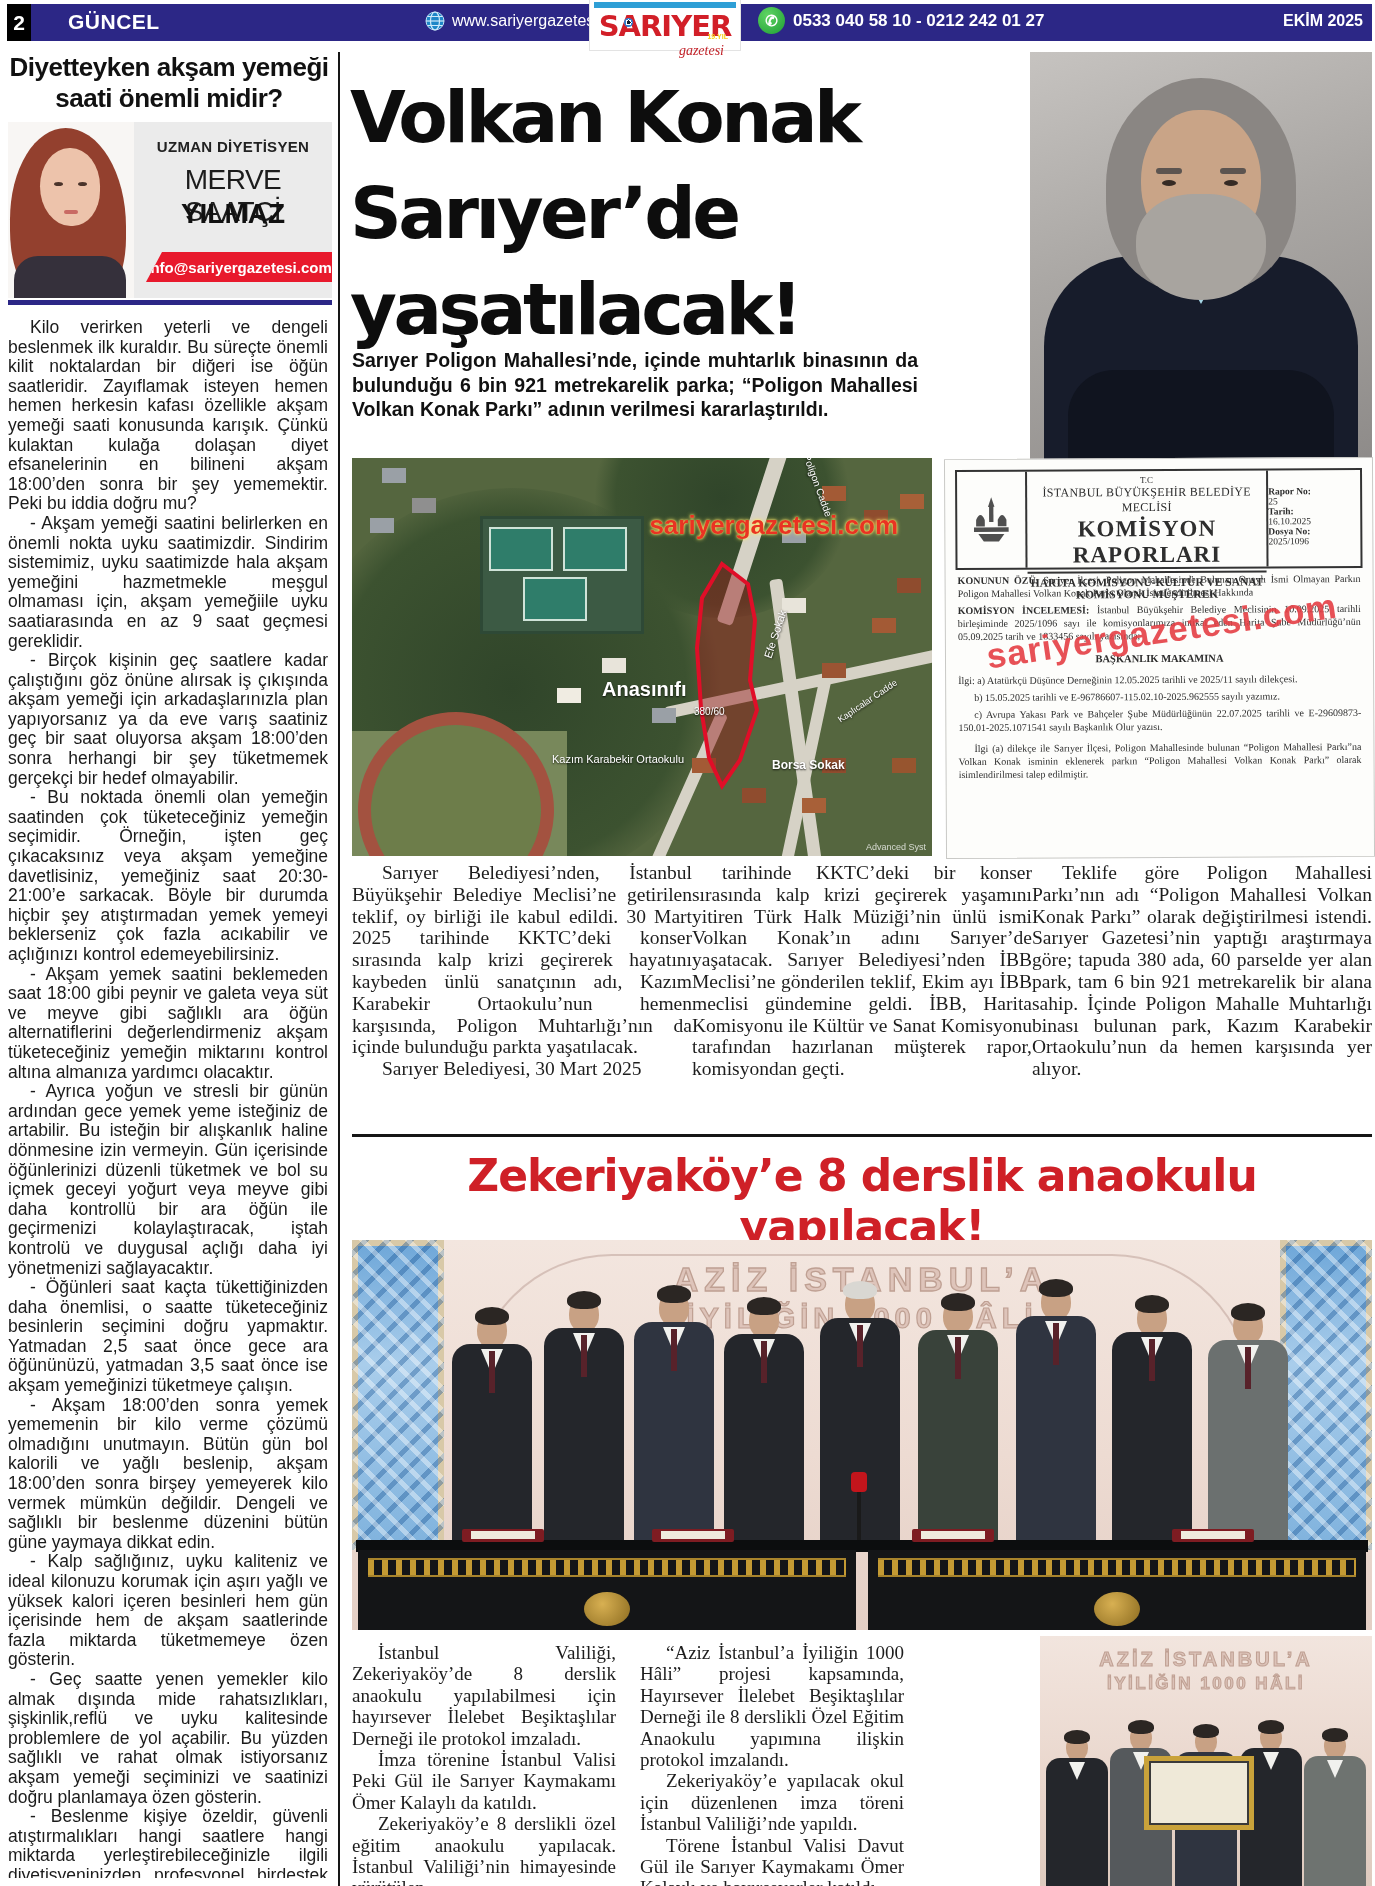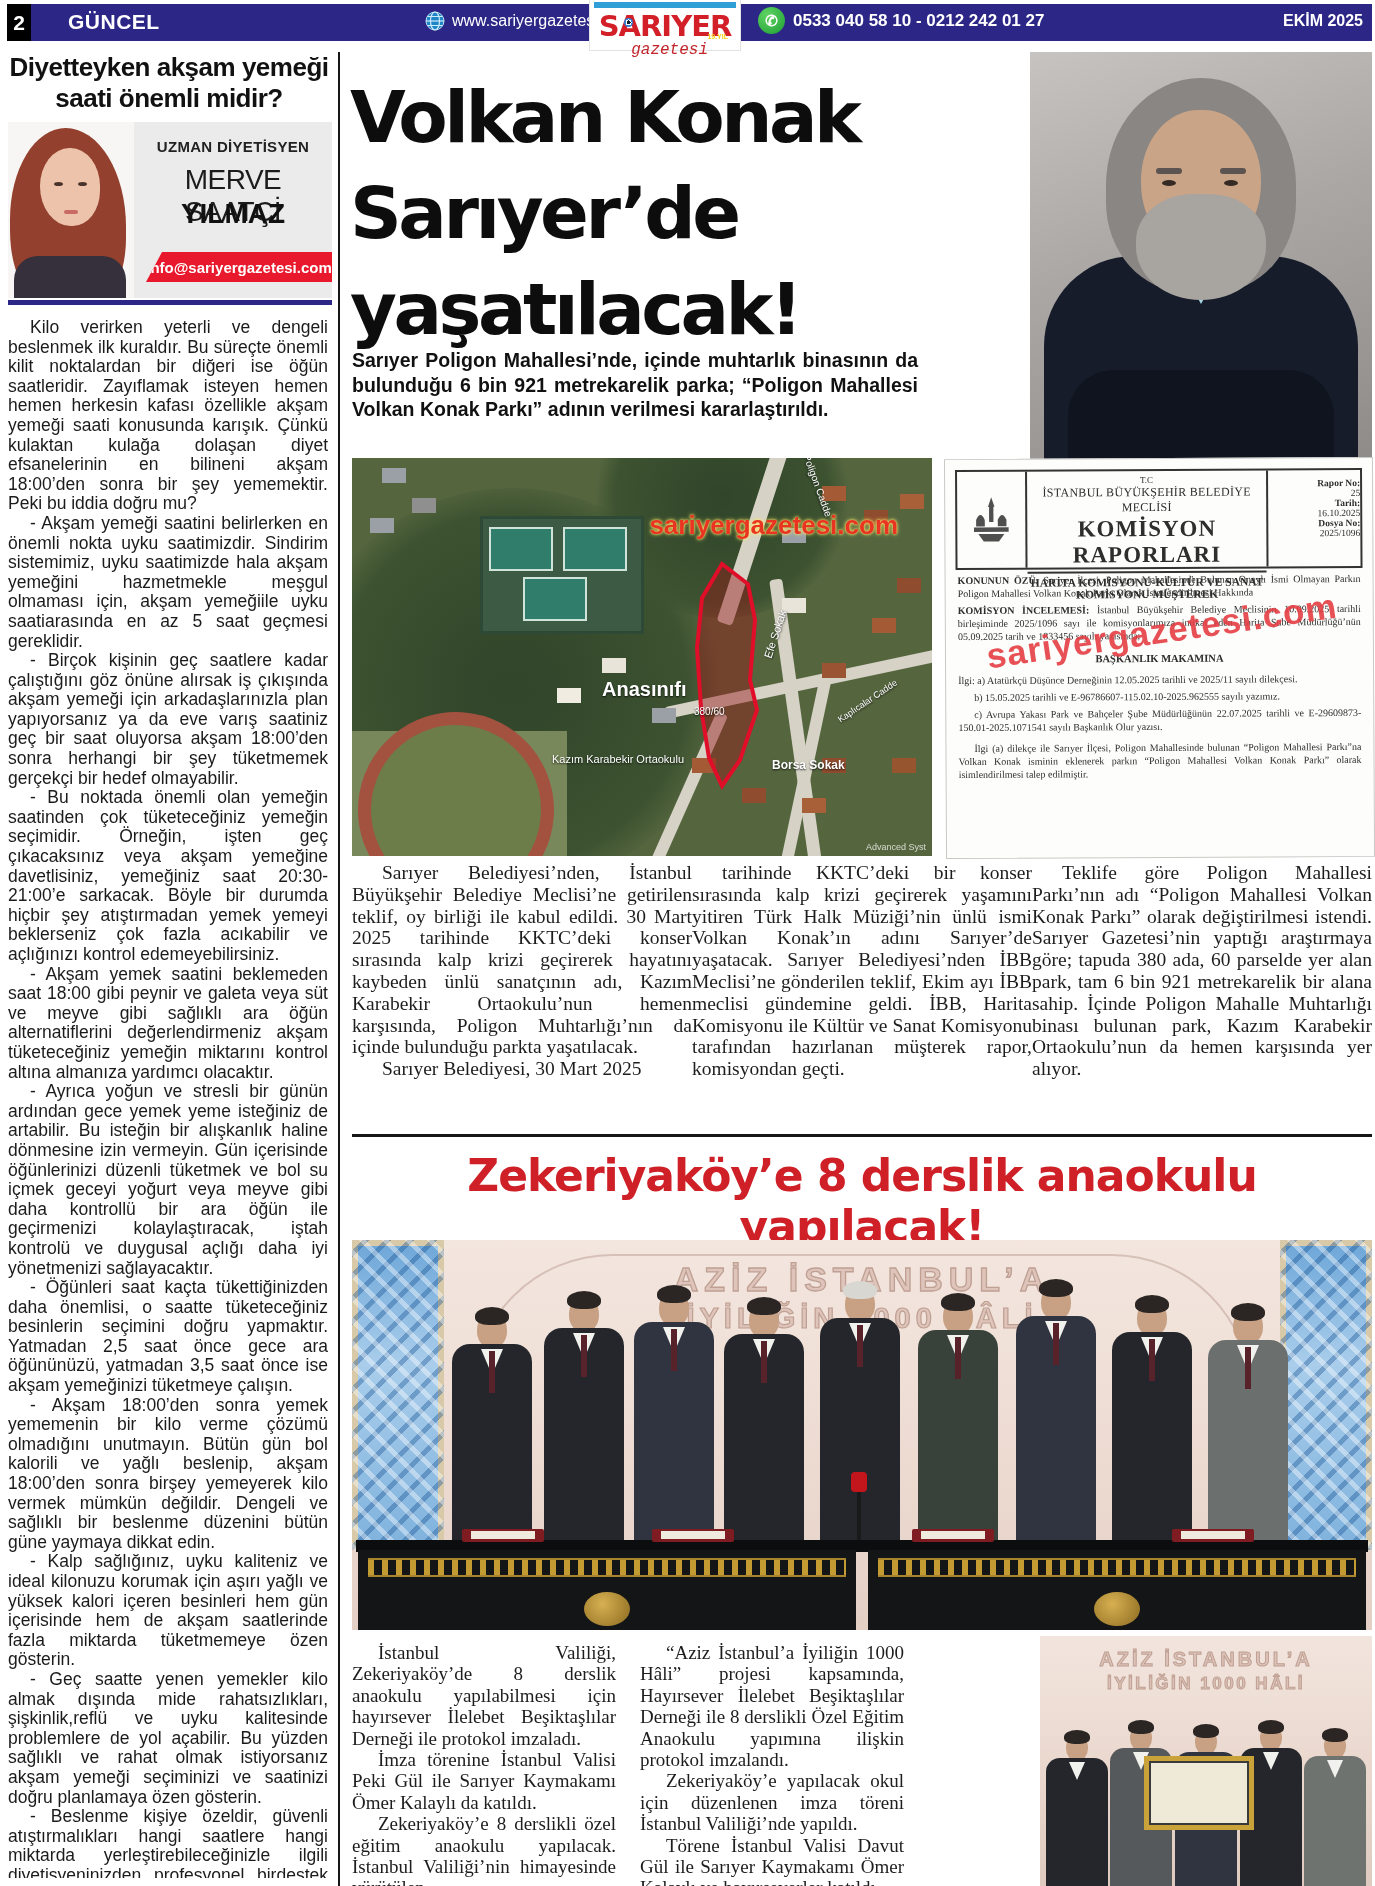--- a/index.html
+++ b/index.html
@@ -13,22 +13,22 @@
            font-weight:bold;font-size:21px;display:flex;align-items:center;justify-content:center;}
   .section-label{left:68px;top:10px;color:#fff;font-weight:800;font-size:21px;letter-spacing:.5px;}
   .site-wrap{left:425px;top:11px;display:flex;align-items:center;gap:7px;color:#fff;font-size:16px;}
   .logo-box{left:590px;top:0;width:150px;height:50px;background:#fff;box-shadow:0 0 0 1px #e3e3e3;}
   .logo-strip{position:absolute;left:4px;top:2px;right:4px;height:6px;background:#2f9fd6;}
   .logo-main{position:absolute;left:0;right:0;top:9px;text-align:center;color:#d21f28;
              font-weight:800;font-size:29px;letter-spacing:-1px;font-family:"DejaVu Sans",sans-serif;}
   .logo-eye{position:absolute;left:34px;top:18px;width:9px;height:9px;border-radius:50%;
             background:radial-gradient(circle,#123 0 2px,#fff 2px 3px,#2e7fd0 3px 5px);}
   .logo-year{position:absolute;right:12px;bottom:10px;color:#f7d117;font-size:7px;font-weight:bold;}
-  .logo-sub{position:absolute;right:32px;bottom:-9px;color:#c2242b;font-size:16px;font-style:italic;
-            font-family:Liberation Mono, monospace;}
+  .logo-sub{position:absolute;right:16px;bottom:-9px;color:#c2242b;font-size:14px;font-style:italic;
+            font-family:Liberation Serif, serif;}
   .phone-wrap{left:758px;top:7px;display:flex;align-items:center;gap:8px;color:#fff;
               font-size:17px;font-weight:bold;}
   .wa-circle{width:27px;height:27px;border-radius:50%;background:radial-gradient(circle at 35% 30%,#5fd463,#1e9e34);
              display:flex;align-items:center;justify-content:center;color:#fff;font-size:15px;}
   .issue-date{right:12px;top:12px;color:#fff;font-size:16px;font-weight:bold;}
 
   
   .diet-title{left:4px;top:52px;width:330px;text-align:center;font-weight:800;font-size:26px;
               line-height:31px;color:#111;letter-spacing:-.5px;}
   .author-card{left:8px;top:122px;width:324px;height:176px;background:#ebebeb;}
@@ -98,21 +98,21 @@
   
   .report{left:945px;top:458px;width:427px;height:398px;background:#fdfdfb;border:1px solid #c9c9c6;
           transform:rotate(-.3deg);font-family:"Liberation Serif",serif;color:#2e2e2e;overflow:hidden;}
   .rep-head{position:absolute;left:10px;top:10px;right:10px;height:96px;border:2px solid #333;display:flex;}
   .rep-logo-cell{width:68px;border-right:2px solid #333;display:flex;align-items:center;justify-content:center;}
   .rep-center{flex:1;text-align:center;padding-top:4px;}
   .rep-tc{font-size:9px;}
   .rep-council{font-size:12px;letter-spacing:.3px;}
   .rep-title{font-size:23px;font-weight:bold;letter-spacing:1px;margin-top:1px;}
   .rep-subtitle{font-size:11.5px;font-weight:bold;border-top:2px solid #333;margin-top:3px;padding-top:3px;}
-  .rep-right{width:92px;border-left:2px solid #333;text-align:right;font-size:9.5px;padding-top:8px;}
+  .rep-right{width:92px;border-left:2px solid #333;text-align:left;font-size:9.5px;padding-top:16px;}
   .rep-right b{display:block;}
   .rep-body{position:absolute;left:12px;right:12px;top:114px;font-size:10px;line-height:13px;text-align:justify;}
   .rep-body p{margin:0 0 4px 0;}
   .rep-makam{text-align:center;font-weight:bold;font-size:10.5px;margin:10px 0 8px 0 !important;}
   .rep-ind{text-indent:16px;}
   .rep-watermark{position:absolute;left:6px;top:152px;width:420px;text-align:center;color:rgba(228,62,68,.9);
                  font-family:"Liberation Sans",sans-serif;font-weight:800;font-size:35px;
                  transform:rotate(-8deg);letter-spacing:1px;}
 
   
@@ -234,21 +234,21 @@
       <div class="au-torso"></div>
     </div>
     <div class="author-kicker">UZMAN DİYETİSYEN</div>
     <div class="author-name">MERVE SAATÇİ</div>
     <div class="author-surname">YILMAZ</div>
     <div class="author-banner">info@sariyergazetesi.com</div>
   </div>
 
   <div class="abs diet-text">
       <p>Kilo verirken yeterli ve dengeli beslenmek ilk kuraldır. Bu süreçte önemli kilit noktalardan bir diğeri ise öğün saatleridir. Zayıflamak isteyen hemen hemen herkesin kafası özellikle akşam yemeği saati konusunda karışık. Çünkü kulaktan kulağa dolaşan diyet efsanelerinin en bilineni akşam 18:00’den sonra bir şey yememektir. Peki bu iddia doğru mu?</p>
-      <p>- Akşam yemeği saatini belirlerken en önemli nokta uyku saatimizdir. Sindirim sistemimiz, uyku saatimizde hala akşam yemeğini hazmetmekle meşgul olmaması için, akşam yemeğiile uyku saatiarasında en az 5 saat geçmesi gereklidir.</p>
+      <p>- Akşam yemeği saatini belirlerken en önemli nokta uyku saatimizdir. Sindirim sistemimiz, uyku saatimizde hala akşam yemeğini hazmetmekle meşgul olmaması için, akşam yemeğiile uyku saatiarasında en az 9 saat geçmesi gereklidir.</p>
       <p>- Birçok kişinin geç saatlere kadar çalıştığını göz önüne alırsak iş çıkışında akşam yemeği için arkadaşlarınızla plan yapıyorsanız ya da eve varış saatiniz geç bir saat oluyorsa akşam 18:00’den sonra herhangi bir şey tüketmemek gerçekçi bir hedef olmayabilir.</p>
       <p>- Bu noktada önemli olan yemeğin saatinden çok tüketeceğiniz yemeğin seçimidir. Örneğin, işten geç çıkacaksınız veya akşam yemeğine davetlisiniz, yemeğiniz saat 20:30-21:00’e sarkacak. Böyle bir durumda hiçbir şey atıştırmadan yemek yemeyi beklerseniz çok fazla acıkabilir ve açlığınızı kontrol edemeyebilirsiniz.</p>
       <p>- Akşam yemek saatini beklemeden saat 18:00 gibi peynir ve galeta veya süt ve meyve gibi sağlıklı ara öğün alternatiflerini değerlendirmeniz akşam tüketeceğiniz yemeğin miktarını kontrol altına almanıza yardımcı olacaktır.</p>
       <p>- Ayrıca yoğun ve stresli bir günün ardından gece yemek yeme isteğiniz de artabilir. Bu isteğin bir alışkanlık haline dönmesine izin vermeyin. Gün içerisinde öğünlerinizi düzenli tüketmek ve bol su içmek geceyi yoğurt veya meyve gibi daha kontrollü bir ara öğün ile geçirmenizi kolaylaştıracak, iştah kontrolü ve duygusal açlığı daha iyi yönetmenizi sağlayacaktır.</p>
       <p>- Öğünleri saat kaçta tükettiğinizden daha önemlisi, o saatte tüketeceğiniz besinlerin seçimini doğru yapmaktır. Yatmadan 2,5 saat önce gece ara öğününüzü, yatmadan 3,5 saat önce ise akşam yemeğinizi tüketmeye çalışın.</p>
       <p>- Akşam 18:00’den sonra yemek yememenin bir kilo verme çözümü olmadığını unutmayın. Bütün gün bol kalorili ve yağlı beslenip, akşam 18:00’den sonra birşey yemeyerek kilo vermek mümkün değildir. Dengeli ve sağlıklı bir beslenme düzenini bütün güne yaymaya dikkat edin.</p>
       <p>- Kalp sağlığınız, uyku kaliteniz ve ideal kilonuzu korumak için aşırı yağlı ve yüksek kalori içeren besinleri hem gün içerisinde hem de akşam saatlerinde fazla miktarda tüketmemeye özen gösterin.</p>
       <p>- Geç saatte yenen yemekler kilo almak dışında mide rahatsızlıkları, şişkinlik,reflü ve uyku kalitesinde problemlere de yol açabilir. Bu yüzden sağlıklı ve rahat olmak istiyorsanız akşam yemeği seçiminizi ve saatinizi doğru planlamaya özen gösterin.</p>
       <p>- Beslenme kişiye özeldir, güvenli atıştırmalıkları hangi saatlere hangi miktarda yerleştirebileceğinizle ilgili diyetisyeninizden profesyonel birdestek alabilirsiniz.</p>
     </div>

